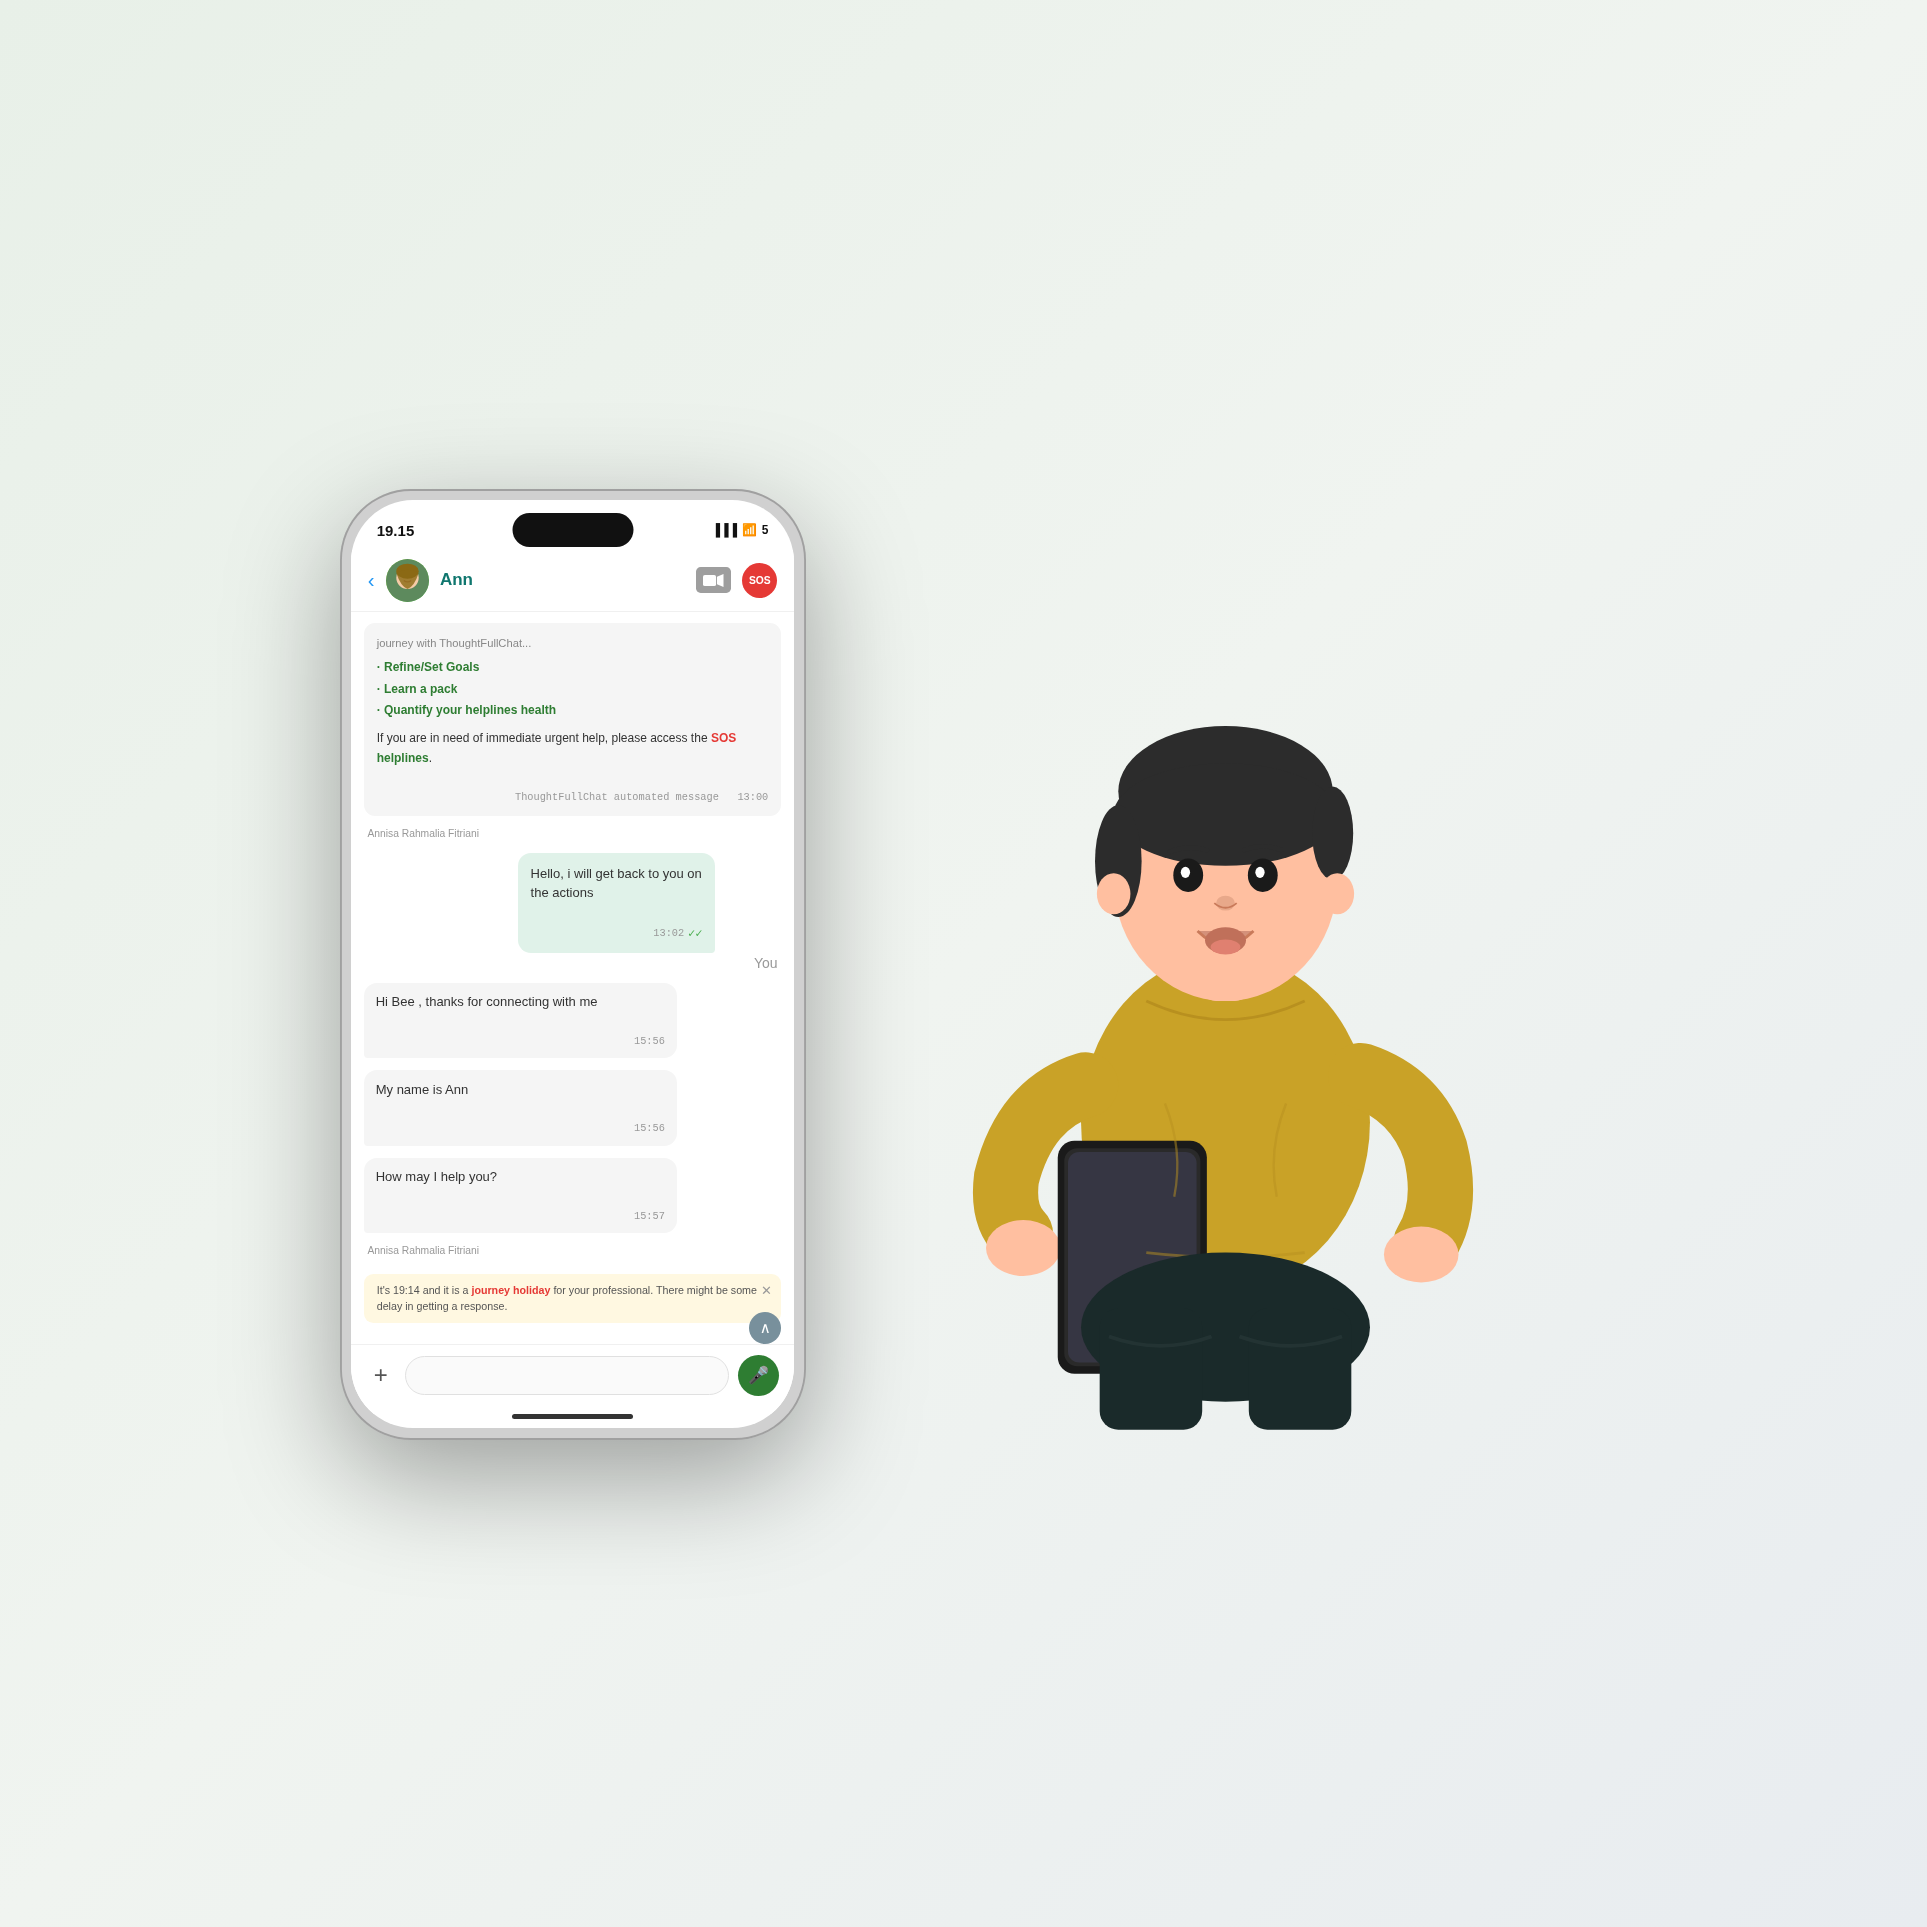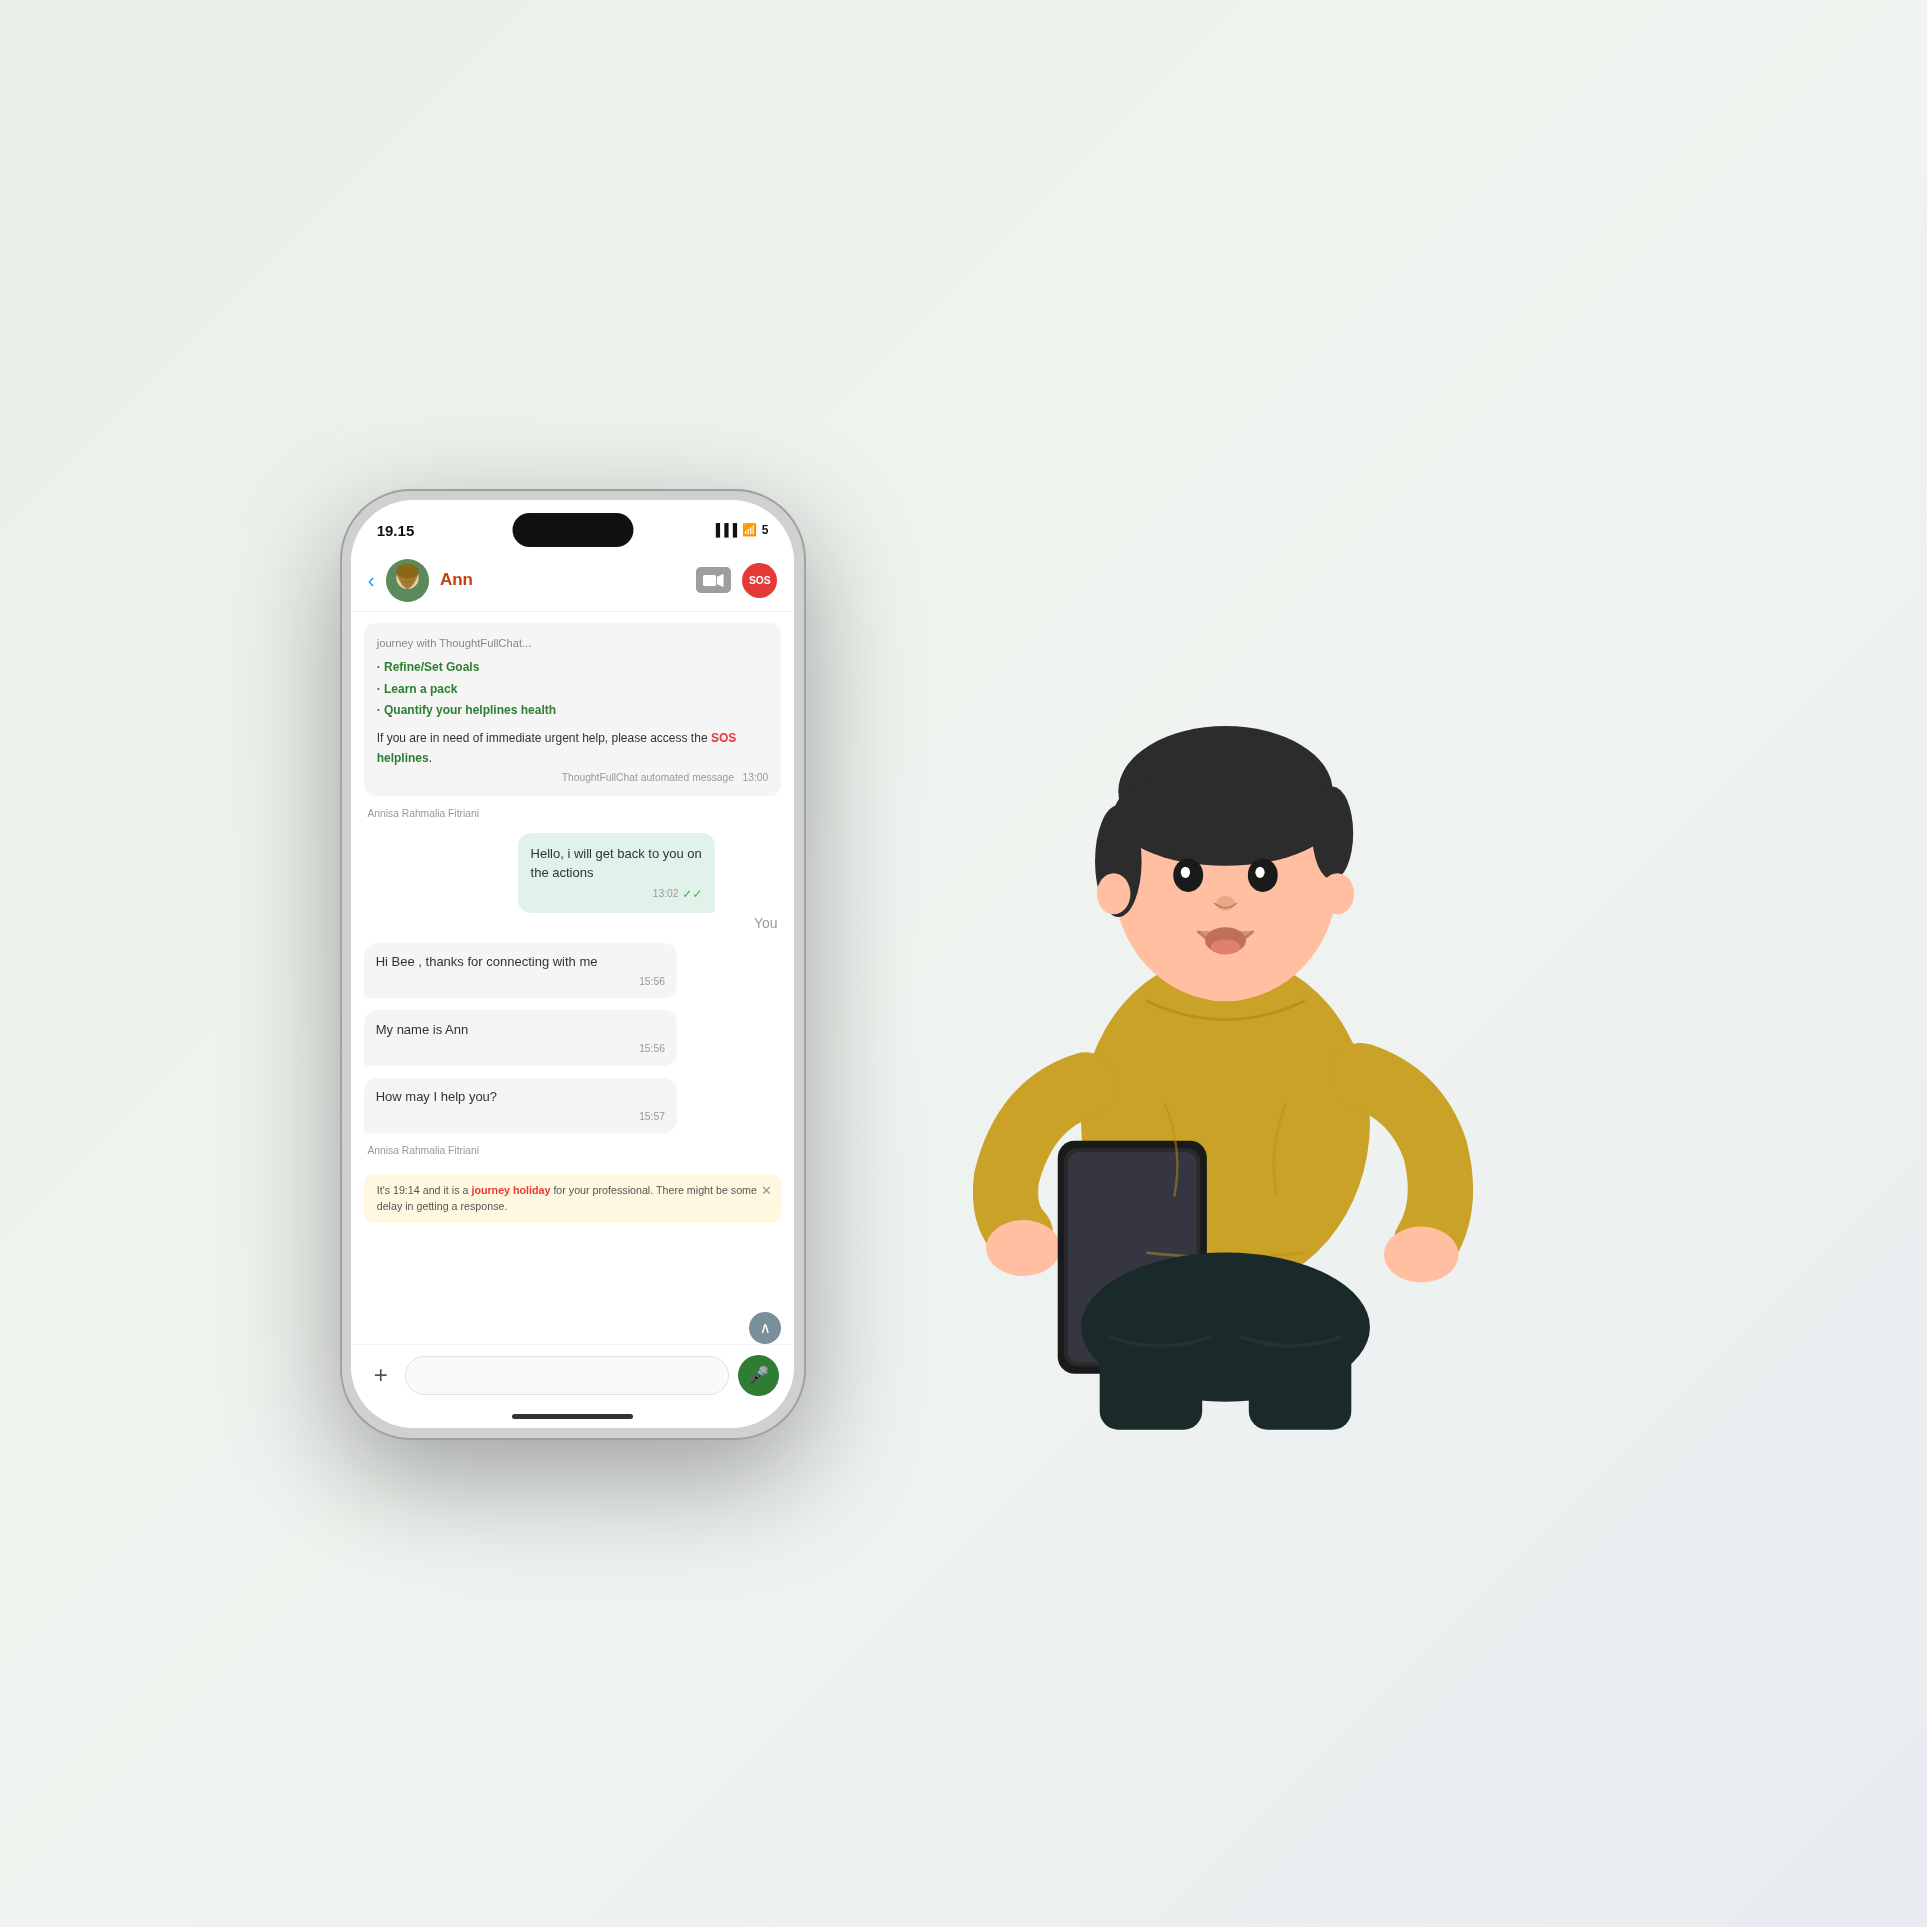--- a/index.html
+++ b/index.html
@@ -109,21 +109,21 @@
       align-items: center;
       justify-content: center;
       overflow: hidden;
       flex-shrink: 0;
     }
 
     .chat-name {
       flex: 1;
       font-size: 17px;
       font-weight: 600;
-      color: #c2410c;
+      color: #0f766e;
     }
 
     .header-icons {
       display: flex;
       gap: 11.2px;
       align-items: center;
     }
 
     .video-icon {
       width: 35px;
@@ -181,21 +181,22 @@
     }
 
     .msg-auto .urgent-text { color: #333; font-size: 12px; margin-top: 7.5px; line-height: 1.6; }
     .msg-auto .sos-link { color: #e53935; font-weight: 600; }
     .msg-auto .green-link { color: #2e7d32; font-weight: 600; }
 
     .msg-footer {
       text-align: right;
       font-size: 10.3px;
       color: #999;
-      margin-top: 2px;
+      margin-top: 22px;
+      font-family: Liberation Mono, monospace;
     }
 
     .sender-name {
       font-size: 10.3px;
       color: #999;
       margin-bottom: 1.9px;
       margin-left: 3.7px;
     }
 
     

